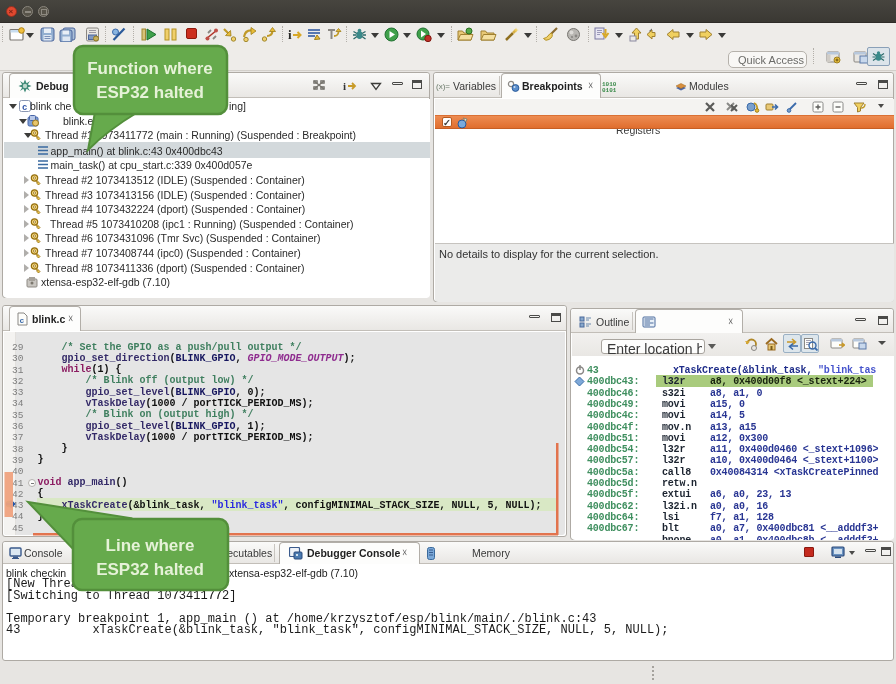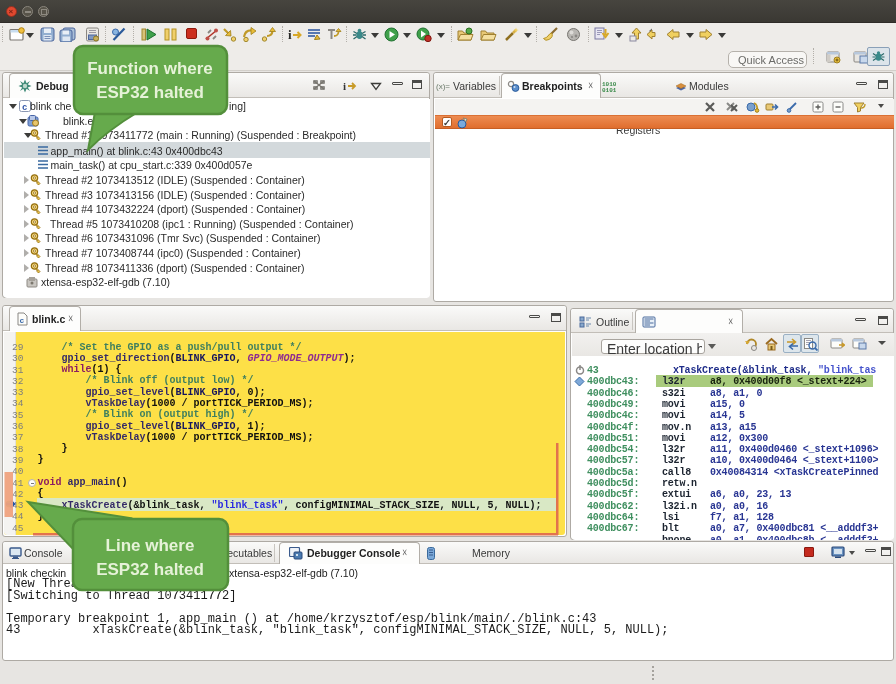--- a/index.html
+++ b/index.html
@@ -461,35 +461,38 @@
   </div>
 
   <div class="abs" style="left:1px;top:41.5px;width:459px;height:14px;background:linear-gradient(#ed8c52,#e06e2e);border-top:1px solid #da7034;border-bottom:1px solid #c65e24;">
     <div class="abs" style="left:7px;top:1.5px;width:10px;height:10px;background:#fff;border:1px solid #b55a20;border-radius:2px;color:#3a3a38;font-size:9.5px;font-weight:bold;line-height:10px;text-align:center;">✓</div>
     <svg class="abs" style="left:21px;top:1px;" width="12" height="12">
         <circle cx="6" cy="7" r="4" fill="#78aadc" stroke="#2a5a9a"></circle>
         <path d="M7,1 L11,2 L10,5 Z" fill="#f0ead8" stroke="#8a8470"></path>
       </svg>
   </div>
 
+  <div class="abs" style="left:1px;top:170px;width:459px;height:59px;background:#ebebea;border-top:1px solid #c6c3bf;border-radius:0 0 3px 3px;">
+    <div class="abs" style="left:4px;top:4px;font-size:11px;color:#333;">No details to display for the current selection.</div>
+  </div>
 </div>
 
 <div class="panel" id="editorpanel" style="left:2px;top:305px;width:565px;height:232px;">
   <div class="phead"></div>
   <div class="seltab" style="left:6px;width:72px;">
     <svg class="abs" style="left:7px;top:5px;" width="11" height="14">
         <path d="M1,1 L7,1 L10,4 L10,13 L1,13 Z" fill="#fdfdfa" stroke="#8a8884"></path>
         <text x="2.5" y="11" font-size="8" font-weight="bold" fill="#3a6aaa" font-family="Liberation Mono">c</text>
       </svg>
     <span class="tabtxt" style="left:22px;">blink.c</span>
     <span class="abs" style="left:58px;top:6px;font-weight:normal;color:#555;font-size:10px;">☓</span>
   </div>
   <div class="minb" style="left:526px;top:9px;"></div>
   <div class="maxb" style="left:548px;top:7px;"></div>
-  <div id="editorbody" class="abs" style="left:1px;top:26px;right:1px;bottom:1px;background:#fde047;border-radius:0 0 3px 3px;overflow:hidden;">
+  <div id="editorbody" class="abs" style="left:1px;top:26px;right:1px;bottom:1px;background:#e5e5e5;border-radius:0 0 3px 3px;overflow:hidden;">
     <div class="abs" style="left:0;top:0;bottom:0;width:12px;background:#f4f3f1;border-right:1px solid #e2e0dd;"></div>
     <div class="abs" style="left:167px;top:0;height:178px;"></div>
     <div class="abs" style="left:32.7px;top:166px;width:520px;height:12.5px;background:#d9e8c5;"></div>
     <div id="gut" class="mono abs" style="left:0;top:10px;width:19.5px;text-align:right;font-size:9.5px;line-height:11.3px;color:#7d7d7d;"> 29
  30
  31
  32
  33
  34
  35

